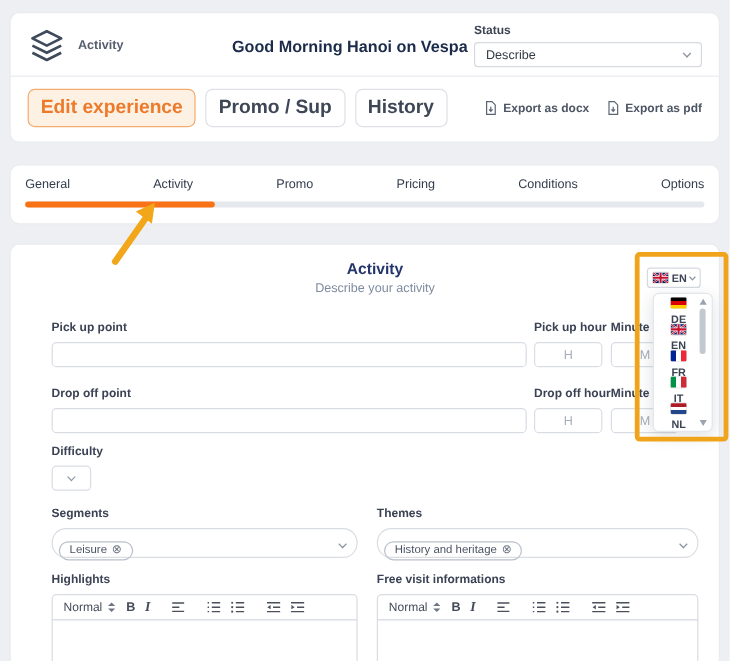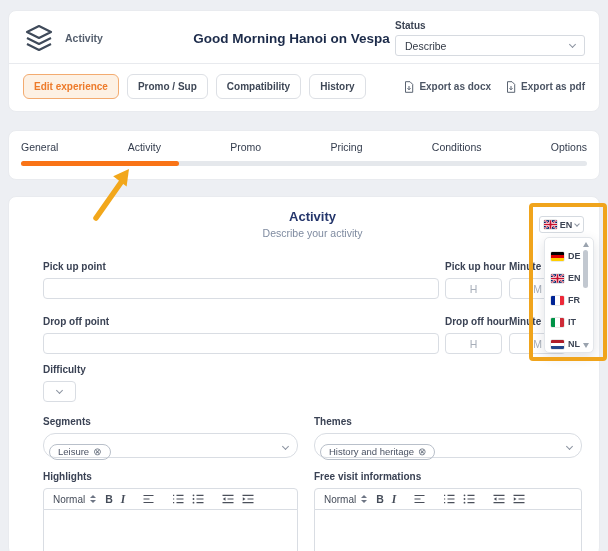--- a/index.html
+++ b/index.html
@@ -17,21 +17,21 @@
   .brand { display:flex; align-items:center; gap:10px; width:165px; }
   .brand-label { font-size:10.5px; font-weight:700; color:#555f6e; }
   .header-title { flex:1; text-align:center; font-size:13.5px; font-weight:700; color:#1c2b4a; }
   .status-block { width:190px; }
   .status-label { font-size:10px; font-weight:700; color:#3c4454; margin-bottom:4px; }
   .status-select { height:21px; border:1px solid #d6dae0; border-radius:3px; background:#fff;
     display:flex; align-items:center; justify-content:space-between; padding:0 9px;
     font-size:10.5px; color:#333a46; }
   .divider { border-top:1px solid #e8eaee; }
   .header-bottom { display:flex; align-items:center; padding:10px 14px 12px 14px; gap:8px; }
-  .btn { font-size:10px; font-weight:700; padding:6px 10px; border-radius:6px;
+  .btn { font-size:16px; font-weight:700; padding:6px 10px; border-radius:6px;
     border:1px solid #dde0e5; background:#fff; color:#3e4756; cursor:pointer; white-space:nowrap; }
   .btn.active { background:#fdf1e4; border-color:#f3ab70; color:#ed7a2a; }
   .export-group { margin-left:auto; display:flex; gap:15px; align-items:center; }
   .export { display:flex; gap:5px; align-items:center; font-size:10px; font-weight:700; color:#4c5564; cursor:pointer; }
 
   
   .nav-card { margin-top:18px; padding:10px 12px 13px 12px; }
   .nav-labels { display:flex; justify-content:space-between; font-size:10.5px; font-weight:400; color:#333c4d; }
   .nav-labels span { cursor:pointer; }
   .progress { height:5px; background:#e5e8ec; border-radius:3px; margin-top:8px; position:relative; }
@@ -86,21 +86,21 @@
   .lang-highlight { position:absolute; left:520px; top:6px; width:78px; height:158px;
     border:4px solid #f0a41c; border-radius:4px; z-index:7; pointer-events:none; }
   .lang-btn { position:absolute; left:530px; top:19px; width:45px; height:17px; background:#fff;
     border:1px solid #d5dae0; border-radius:3px; display:flex; align-items:center; justify-content:center;
     gap:3px; z-index:6; font-size:9px; font-weight:700; color:#3c4454; cursor:pointer; }
   .lang-btn .chevron { width:4px; height:4px; margin-top:-2px; }
   .lang-panel { position:absolute; left:535px; top:40px; width:50px; height:116px; background:#fff;
     border:1px solid #e3e6ea; border-radius:5px; box-shadow:0 4px 12px rgba(40,50,70,.14);
     z-index:6; display:flex; padding:3px 2px 3px 6px; }
   .lang-items { flex:1; display:flex; flex-direction:column; justify-content:space-between; }
-  .lang-item { display:flex; align-items:flex-end; gap:4px; font-size:9px; font-weight:700; color:#3c4454; height:20px; cursor:pointer; }
+  .lang-item { display:flex; align-items:center; gap:4px; font-size:9px; font-weight:700; color:#3c4454; height:20px; cursor:pointer;flex-direction:column; }
   .lang-scroll { width:11px; display:flex; flex-direction:column; align-items:center; padding:1px 0; }
   .scroll-tri-up { width:0; height:0; border-left:3.5px solid transparent; border-right:3.5px solid transparent; border-bottom:5px solid #9aa3ae; cursor:pointer; }
   .scroll-tri-down { width:0; height:0; border-left:3.5px solid transparent; border-right:3.5px solid transparent; border-top:5px solid #9aa3ae; cursor:pointer; margin-top:auto; }
   .scroll-thumb { width:5px; height:38px; background:#c2c8d0; border-radius:3px; margin-top:3px; cursor:grab; }
 
   .flag { width:13px; height:9px; display:inline-block; border-radius:1px; box-shadow:0 0 0 0.5px rgba(0,0,0,.18); flex:none; }
   .flag-de { background:linear-gradient(#000 33%, #dd0000 33% 66%, #ffce00 66%); }
   .flag-nl { background:linear-gradient(#ae1c28 33%, #fff 33% 66%, #21468b 66%); }
   .flag-fr { background:linear-gradient(90deg, #002395 33%, #fff 33% 66%, #ed2939 66%); }
   .flag-it { background:linear-gradient(90deg, #009246 33%, #fff 33% 66%, #ce2b37 66%); }
@@ -127,21 +127,20 @@
       <div class="status-select">
         <span>Describe</span>
         <span class="chevron" style="margin-top:-3px;"></span>
       </div>
     </div>
   </div>
   <div class="divider"></div>
   <div class="header-bottom">
     <button class="btn active">Edit experience</button>
     <button class="btn">Promo / Sup</button>
-    <button class="btn">Compatibility</button>
     <button class="btn">History</button>
     <div class="export-group">
       <span class="export">
         <svg width="10" height="12" viewBox="0 0 10 12">
           <path d="M1.5 0.7 H6 L8.7 3.4 V11.3 H1.5 Z" fill="none" stroke="#5b6472" stroke-width="1"></path>
           <path d="M5 5 V8.6 M3.5 7.2 L5 8.8 L6.5 7.2" fill="none" stroke="#5b6472" stroke-width="1"></path>
         </svg>
         <span>Export as docx</span>
       </span>
       <span class="export">

